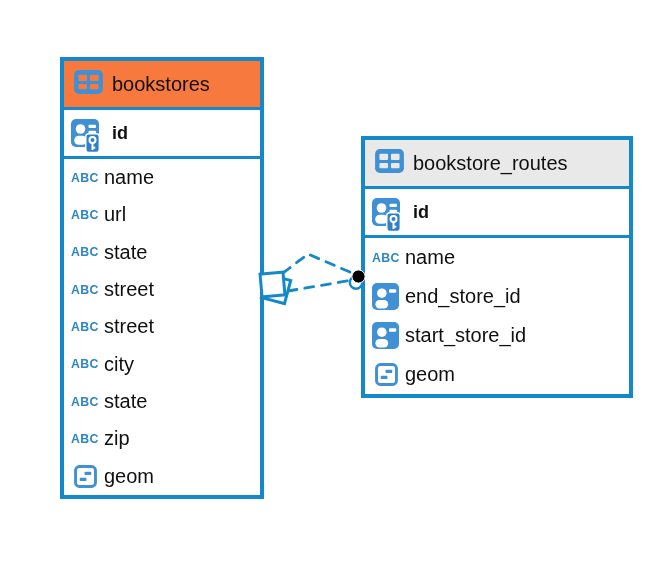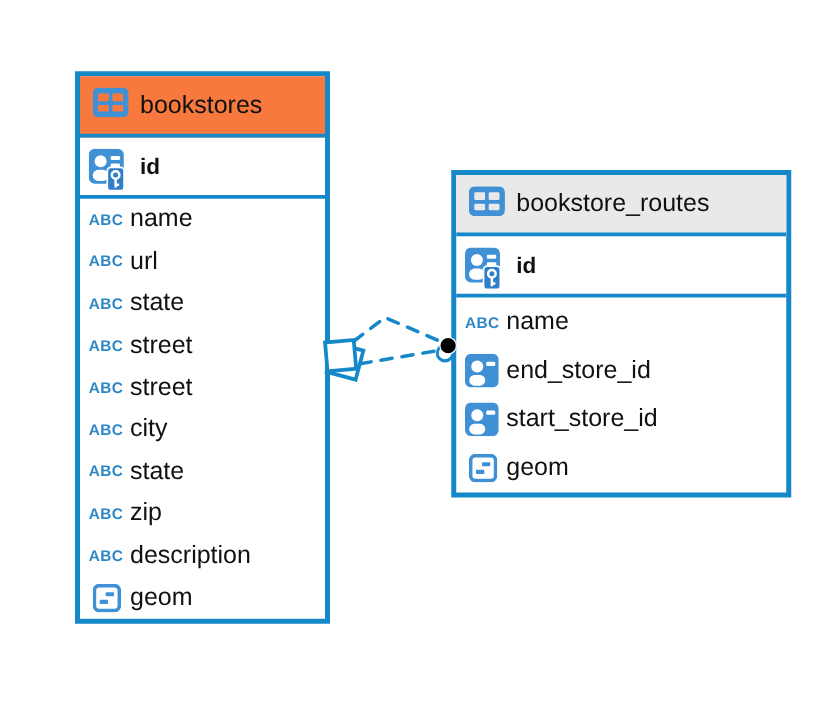--- a/index.html
+++ b/index.html
@@ -158,28 +158,20 @@
       </div>
       <div class="frow">
         <span class="ficon">
             <svg width="31" height="14">
               <use href="#sym-abc"></use>
             </svg>
           </span>
         <span class="flabel">zip</span>
       </div>
       <div class="frow">
-        <span class="ficon">
-            <svg width="31" height="14">
-              <use href="#sym-abc"></use>
-            </svg>
-          </span>
-        <span class="flabel">description</span>
-      </div>
-      <div class="frow">
         <span class="ficon geomicon">
             <svg width="23" height="23">
               <use href="#sym-geom"></use>
             </svg>
           </span>
         <span class="flabel">geom</span>
       </div>
     </div>
   </div>
 

